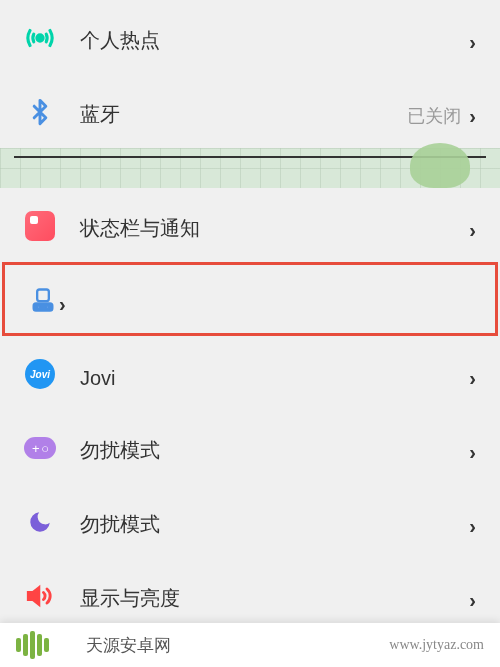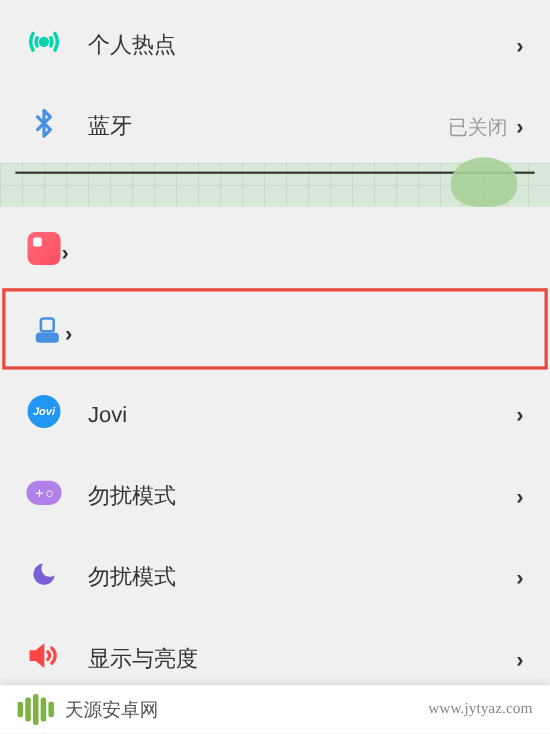--- a/index.html
+++ b/index.html
@@ -106,20 +106,21 @@
     }
     .lb1 { height: 14px; }
     .lb2 { height: 22px; }
     .lb3 { height: 28px; }
     .lb4 { height: 22px; }
     .lb5 { height: 14px; }
     .footer-site {
       font-size: 17px;
       color: #555;
       font-weight: 500;
+      margin-left: 27px;
     }
     .footer-url {
       margin-left: auto;
       font-size: 14px;
       color: #888;
       font-family: Liberation Serif, serif;
     }
     
     .icon-hotspot svg { color: #00d4aa; }
     .icon-bluetooth svg { color: #4a90e2; }
@@ -205,20 +206,21 @@
 
   <div class="divider-section">
     <div class="divider-line"></div>
     <div class="frog-decoration"></div>
   </div>
 
   <div class="settings-item">
     <span class="item-icon">
       <div class="icon-statusbar"></div>
     </span>
+    <span class="item-label">状态栏与通知</span>
     <span class="chevron">›</span>
   </div>
 
   <div class="settings-item highlighted">
     <span class="item-icon icon-navigation">
       <svg width="28" height="28" viewBox="0 0 24 24" fill="none" stroke="currentColor" stroke-width="2">
         <rect x="7" y="3" width="10" height="10" rx="2"></rect>
         <rect x="4" y="15" width="16" height="6" rx="2" fill="currentColor"></rect>
         <circle cx="8" cy="18" r="1.2" fill="#fff"></circle>
         <circle cx="16" cy="18" r="1.2" fill="#fff"></circle>

